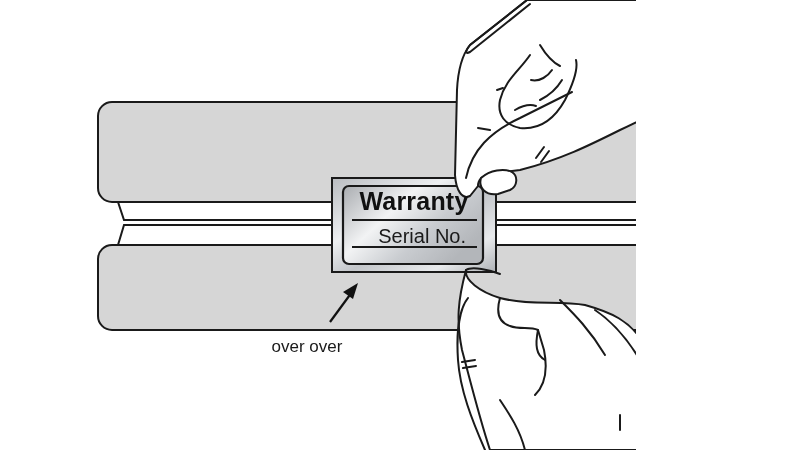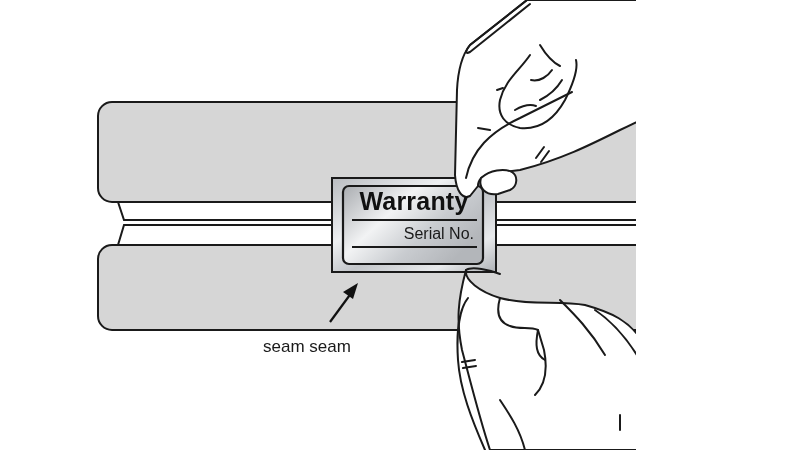--- a/index.html
+++ b/index.html
@@ -1,21 +1,21 @@
 <!DOCTYPE html>
 <html><head>
 <meta charset="utf-8">
 <style>
   html, body { margin: 0; padding: 0; background: #ffffff; }
   .stage { position: relative; width: 636px; height: 450px; overflow: hidden; background: #ffffff; font-family: "Liberation Sans", sans-serif; }
   svg { position: absolute; left: 0; top: 0; }
   .caption { position: absolute; left: 232px; top: 336px; width: 150px; text-align: center; font-size: 17px; line-height: 21px; color: #1a1a1a; }
   .caption span { display: block; }
   .sticker-title { position: absolute; left: 346px; top: 187px; width: 136px; text-align: center; font-weight: bold; font-size: 25px; color: #111; letter-spacing: 0.2px; }
-  .sticker-serial { position: absolute; left: 352px; top: 225px; width: 130px; text-align: right; font-size: 16px; color: #1a1a1a; padding-right: 8px; box-sizing: border-box; }
+  .sticker-serial { position: absolute; left: 352px; top: 225px; width: 130px; text-align: right; font-size: 20px; color: #1a1a1a; padding-right: 16px; box-sizing: border-box; }
 </style>
 </head>
 <body>
 
 <div class="stage">
   <svg width="800" height="450" viewBox="0 0 800 450">
     <defs>
       <linearGradient id="silver" x1="0" y1="0" x2="1" y2="1">
         <stop offset="0" stop-color="#b9bcc0"></stop>
         <stop offset="0.35" stop-color="#eef0f2"></stop>
@@ -89,15 +89,15 @@
       <path d="M476 366 L463 368" fill="none"></path>
       <path d="M620 415 L620 430" fill="none"></path>
       <path d="M500 400 C510 415 520 430 525 450" fill="none"></path>
     </g>
   </svg>
 
   <div class="sticker-title">Warranty</div>
   <div class="sticker-serial">Serial No.</div>
 
   <div class="caption">
-    <span>seam seam</span>
+    <span>over over</span>
   </div>
 </div>
 
 </body></html>

